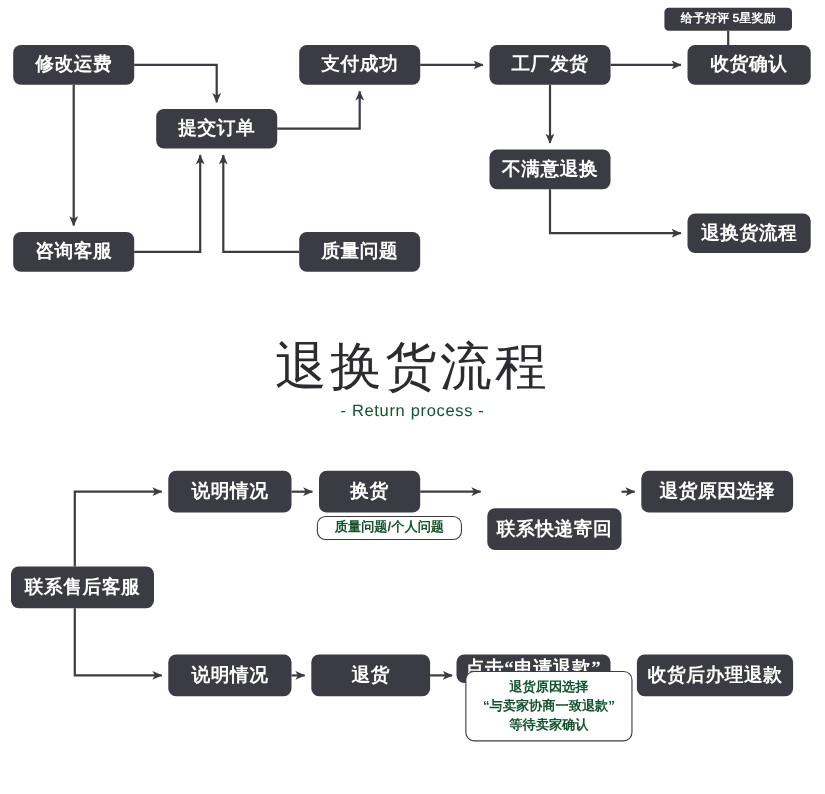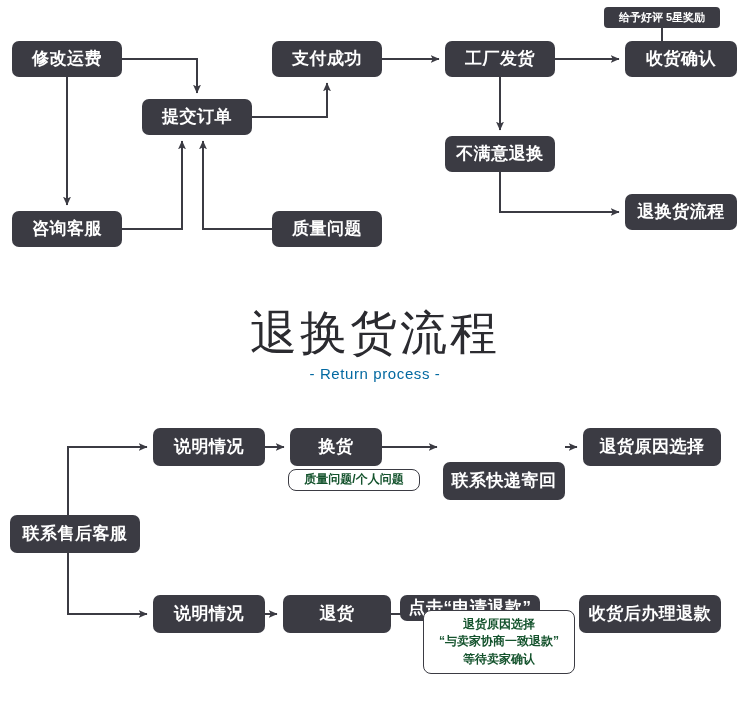--- a/index.html
+++ b/index.html
@@ -71,21 +71,21 @@
     font-weight:300;
     color:#2b2b30;
     letter-spacing:3px;
     line-height:1.08;
     font-family:"Liberation Sans","DejaVu Sans",sans-serif;
   }
   #section-subtitle{
     margin-top:6px;
     font-size:15px;
     font-weight:400;
-    color:#0369a1;
+    color:#14532d;
     letter-spacing:0.6px;
   }
 </style>
 </head>
 <body>
 
 <div id="canvas">
 
   <svg class="wires" viewBox="0 0 750 722">
     <defs>
@@ -162,21 +162,21 @@
   <div class="node" style="left:443px;top:428px;width:122px;height:38px;margin-top:34px;">联系快递寄回</div>
 
   <div class="node" style="left:583px;top:428px;width:138px;height:38px;">退货原因选择</div>
 
   <div class="note" style="left:288px;top:469px;width:132px;height:22px;">质量问题/个人问题</div>
 
   <div class="node" style="left:153px;top:595px;width:112px;height:38px;">说明情况</div>
 
   <div class="node" style="left:283px;top:595px;width:108px;height:38px;">退货</div>
 
-  <div class="node" style="left:400px;top:595px;width:140px;height:26px;">点击“申请退款”</div>
+  <div class="node" style="left:415px;top:595px;width:140px;height:26px;font-family:Liberation Serif, serif;">点击“申请退款”</div>
 
   <div class="node" style="left:579px;top:595px;width:142px;height:38px;">收货后办理退款</div>
 
   <div class="note multiline" style="left:411px;top:610px;width:152px;height:64px;margin-left:12px;">
     <span>退货原因选择</span>
     <span>“与卖家协商一致退款”</span>
     <span>等待卖家确认</span>
   </div>
 
 </div>

